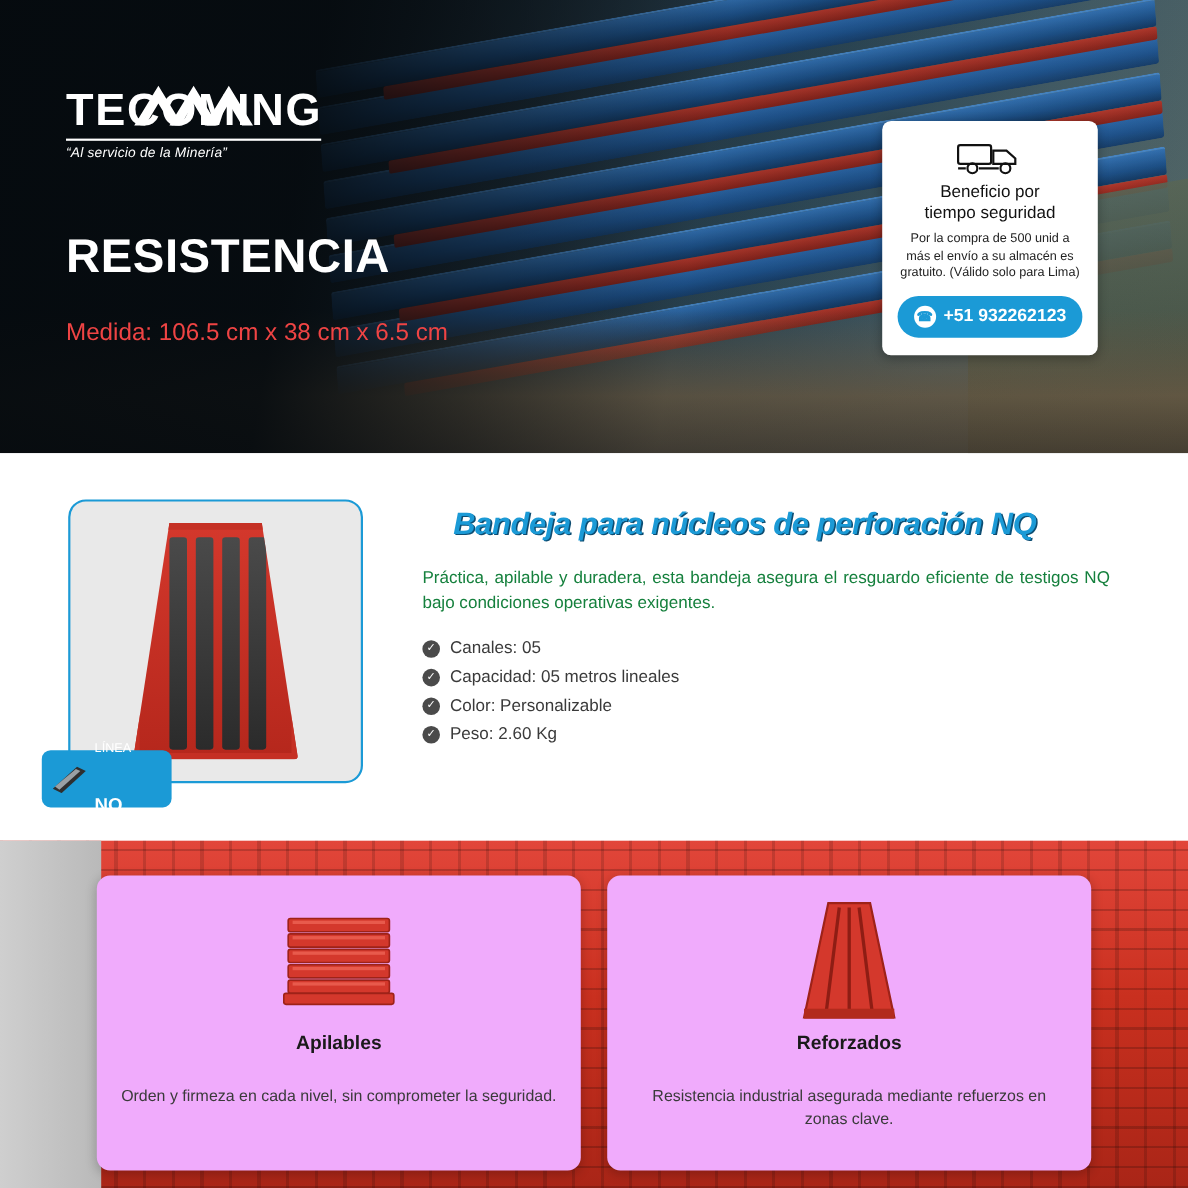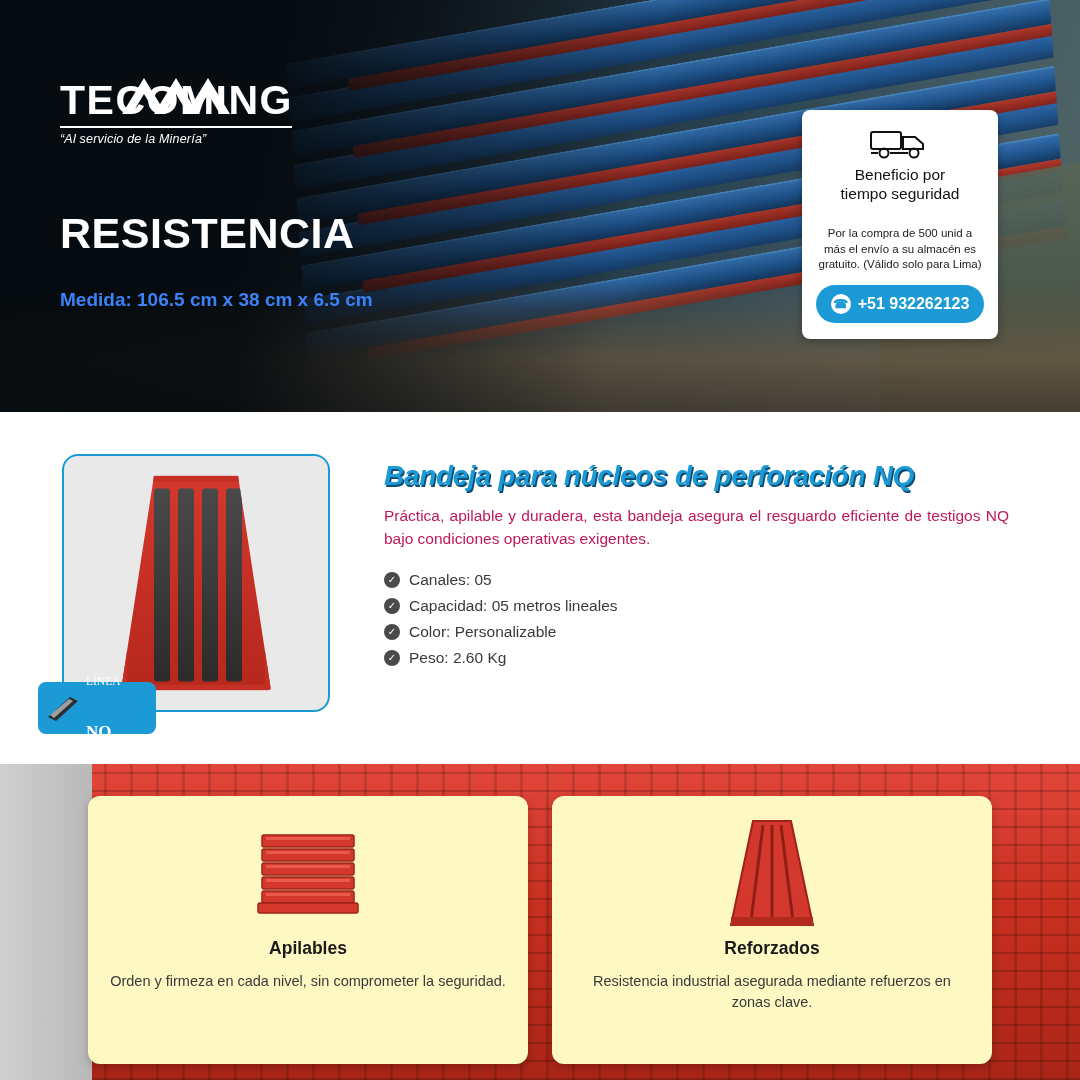--- a/index.html
+++ b/index.html
@@ -88,44 +88,44 @@
 
   .hero-title {
     color: #ffffff;
     font-size: 43px;
     font-weight: bold;
     line-height: 1.18;
     margin-top: 62px;
     letter-spacing: .5px;
   }
   .hero-measure {
-    color: #3b82f6;
-    font-size: 19px;
-    font-weight: bold;
+    color: #ef4444;
+    font-size: 22px;
+    font-weight: normal;
     margin-top: 30px;
   }
 
   
   .promo {
     position: absolute;
     right: 82px; top: 110px;
     width: 196px;
     background: #ffffff;
     border-radius: 8px;
     padding: 14px 14px 16px;
     text-align: center;
     z-index: 5;
     box-shadow: 0 2px 10px rgba(0,0,0,.3);
   }
   .promo-truck { display:block; margin: 2px auto 6px; }
   .promo-title {
     font-size: 15.5px; font-weight: normal; color: #111; line-height: 1.2;
   }
   .promo-text {
-    font-size: 11.5px; color: #222; line-height: 1.35; margin-top: 23px;
+    font-size: 11.5px; color: #222; line-height: 1.35; margin-top: 7px;
   }
   .promo-phone {
     margin-top: 12px;
     background: #1b9ad6;
     border-radius: 22px;
     height: 38px;
     display: flex; align-items: center; justify-content: center;
     gap: 7px;
     color: #fff; font-size: 16px; font-weight: bold;
   }
@@ -142,21 +142,20 @@
     height: 352px;
     background: #ffffff;
     padding: 42px 0 0 0;
   }
   .product-inner { display: flex; padding: 0 62px; gap: 54px; }
 
   .prod-img-wrap {
     position: relative;
     width: 268px; height: 258px;
     flex: 0 0 268px;
-    font-family: Liberation Serif, serif;
   }
   .prod-img {
     width: 268px; height: 258px;
     border: 2px solid #1b9ad6;
     border-radius: 16px;
     background: #e9e9e9;
     position: relative;
     overflow: hidden;
   }
   .tray-photo {
@@ -189,25 +188,26 @@
   .badge-l2 { font-size: 17px; font-weight: bold; line-height: 1.05; margin-top: 36px; }
 
   .prod-text { flex: 1; padding-top: 6px; }
   .prod-title {
     color: #1b9ad6;
     font-size: 28px;
     font-weight: bold;
     font-style: italic;
     letter-spacing: -0.3px;
     text-shadow: 1.5px 1.5px 0 #0d4d72;
+    margin-left: 28px;
   }
   .prod-desc {
-    margin-top: 12px;
+    margin-top: 22px;
     font-size: 15.5px;
-    color: #be185d;
+    color: #15803d;
     line-height: 1.5;
     text-align: justify;
     max-width: 625px;
   }
   .spec-list { margin-top: 20px; list-style: none; }
   .spec-list li {
     display: flex; align-items: center; gap: 9px;
     font-size: 15.5px; color: #3a3a3a;
     margin-bottom: 8px;
   }
@@ -237,30 +237,30 @@
     background: linear-gradient(90deg,#cfcfcf,#b9b9b9);
   }
   .cards {
     position: relative;
     display: flex; gap: 24px;
     padding: 32px 88px 0 88px;
     z-index: 2;
   }
   .card {
     flex: 1;
-    background: #fef9c3;
+    background: #f0abfc;
     border-radius: 12px;
     padding: 18px 22px 22px;
     text-align: center;
     box-shadow: 0 3px 10px rgba(0,0,0,.22);
     min-height: 268px;
   }
   .card-art { height: 118px; display:flex; align-items:center; justify-content:center; }
   .card-title { font-size: 17.5px; font-weight: bold; color: #1a1a1a; margin-top: 6px; }
-  .card-text { font-size: 14.5px; color: #3a3a3a; line-height: 1.45; margin-top: 12px; }
+  .card-text { font-size: 14.5px; color: #3a3a3a; line-height: 1.45; margin-top: 28px; }
 </style>
 </head>
 <body>
 
 <div class="page">
 
   <section class="hero">
     <div class="hero-photo">
       <div class="tray-stack">
         <i style="top:10px"></i>

